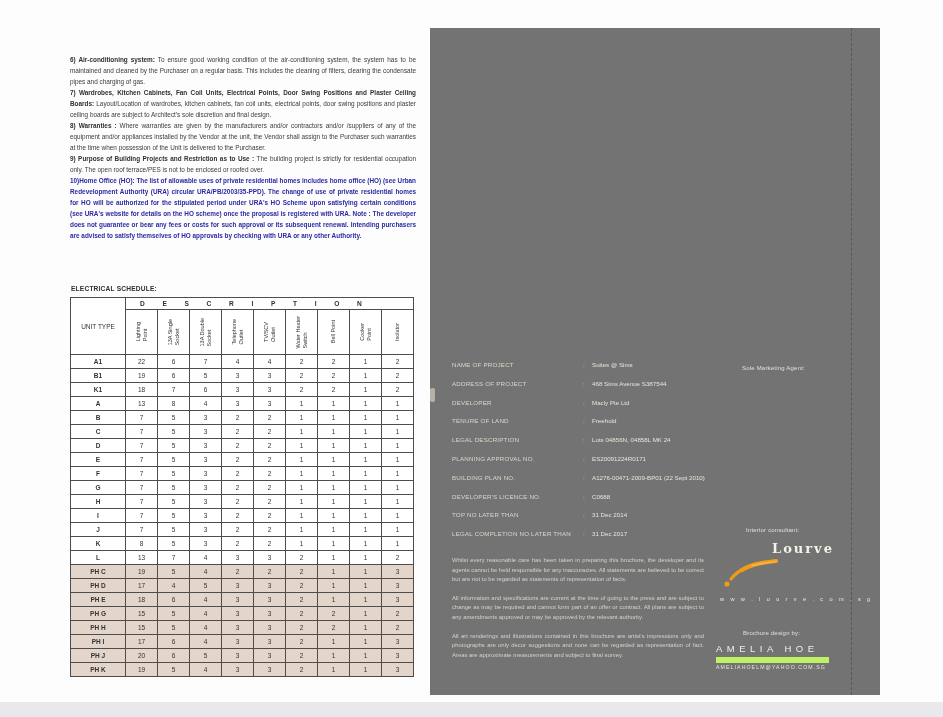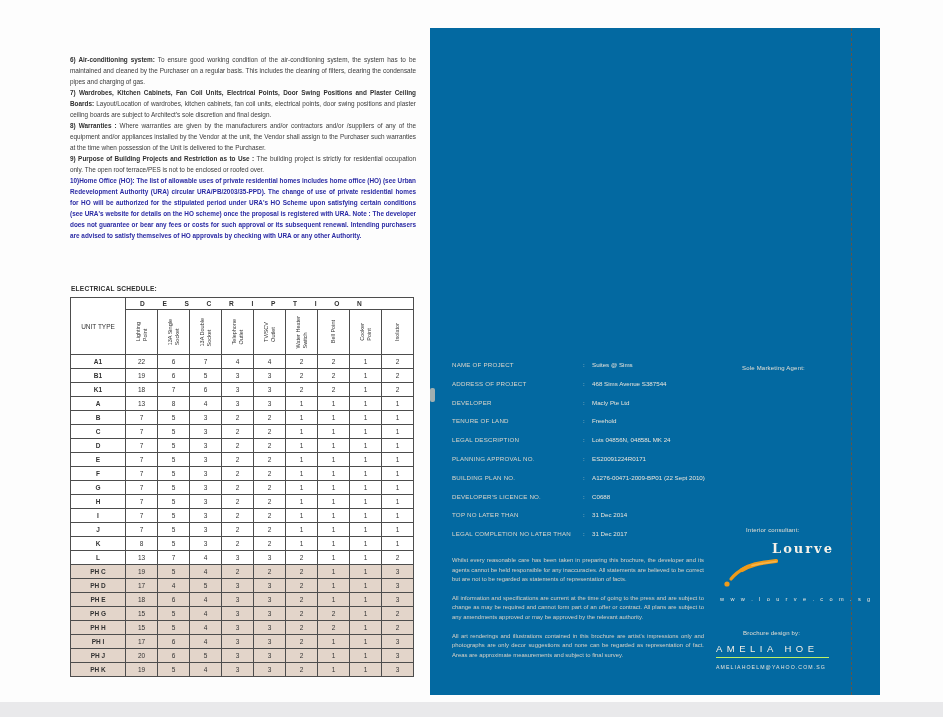--- a/index.html
+++ b/index.html
@@ -49,21 +49,21 @@
     writing-mode: vertical-rl; transform: rotate(180deg);
     font-size: 5.5px; line-height: 7px; white-space: pre-line;
     margin: 0 auto; text-align: left; color: #333;
   }
   td.unit { font-weight: bold; font-size: 6.3px; }
   tr.ph td { background: #e3d5ca; }
 
   
   .panel {
     position: absolute; left: 430px; top: 28px; width: 450px; height: 667px;
-    background: #0369a1;
+    background: #737373;
   }
   .fold-line {
     position: absolute; left: 421px; top: 0; height: 100%; width: 0;
     border-left: 1px dashed #5e564b;
   }
   .edge-mark {
     position: absolute; left: 0; top: 360px; width: 5px; height: 14px;
     background: #c9c1b4; border-radius: 2px; opacity: .8;
   }
 
@@ -94,21 +94,21 @@
     letter-spacing: 2px; color: #f6f2e9;
   }
   .lourve-url {
     position: absolute; left: 290px; top: 568px;
     font-size: 5.6px; letter-spacing: 2.4px; color: #efeae0;
   }
 
   .designer-name {
     position: absolute; left: 286px; top: 615px; width: 113px;
     font-size: 9.5px; letter-spacing: 4.5px; color: #f3efe6;
-    border-bottom: 1px solid #bef264; padding-bottom: 3px; white-space: nowrap;
+    border-bottom: 6px solid #bef264; padding-bottom: 3px; white-space: nowrap;
   }
   .designer-email {
     position: absolute; left: 286px; top: 636px;
     font-size: 5.2px; letter-spacing: 1.1px; color: #e9e4da;
   }
 
   .bottom-strip {
     position: absolute; left: 0; top: 702px; width: 943px; height: 15px;
     background: #e9e9eb;
   }

